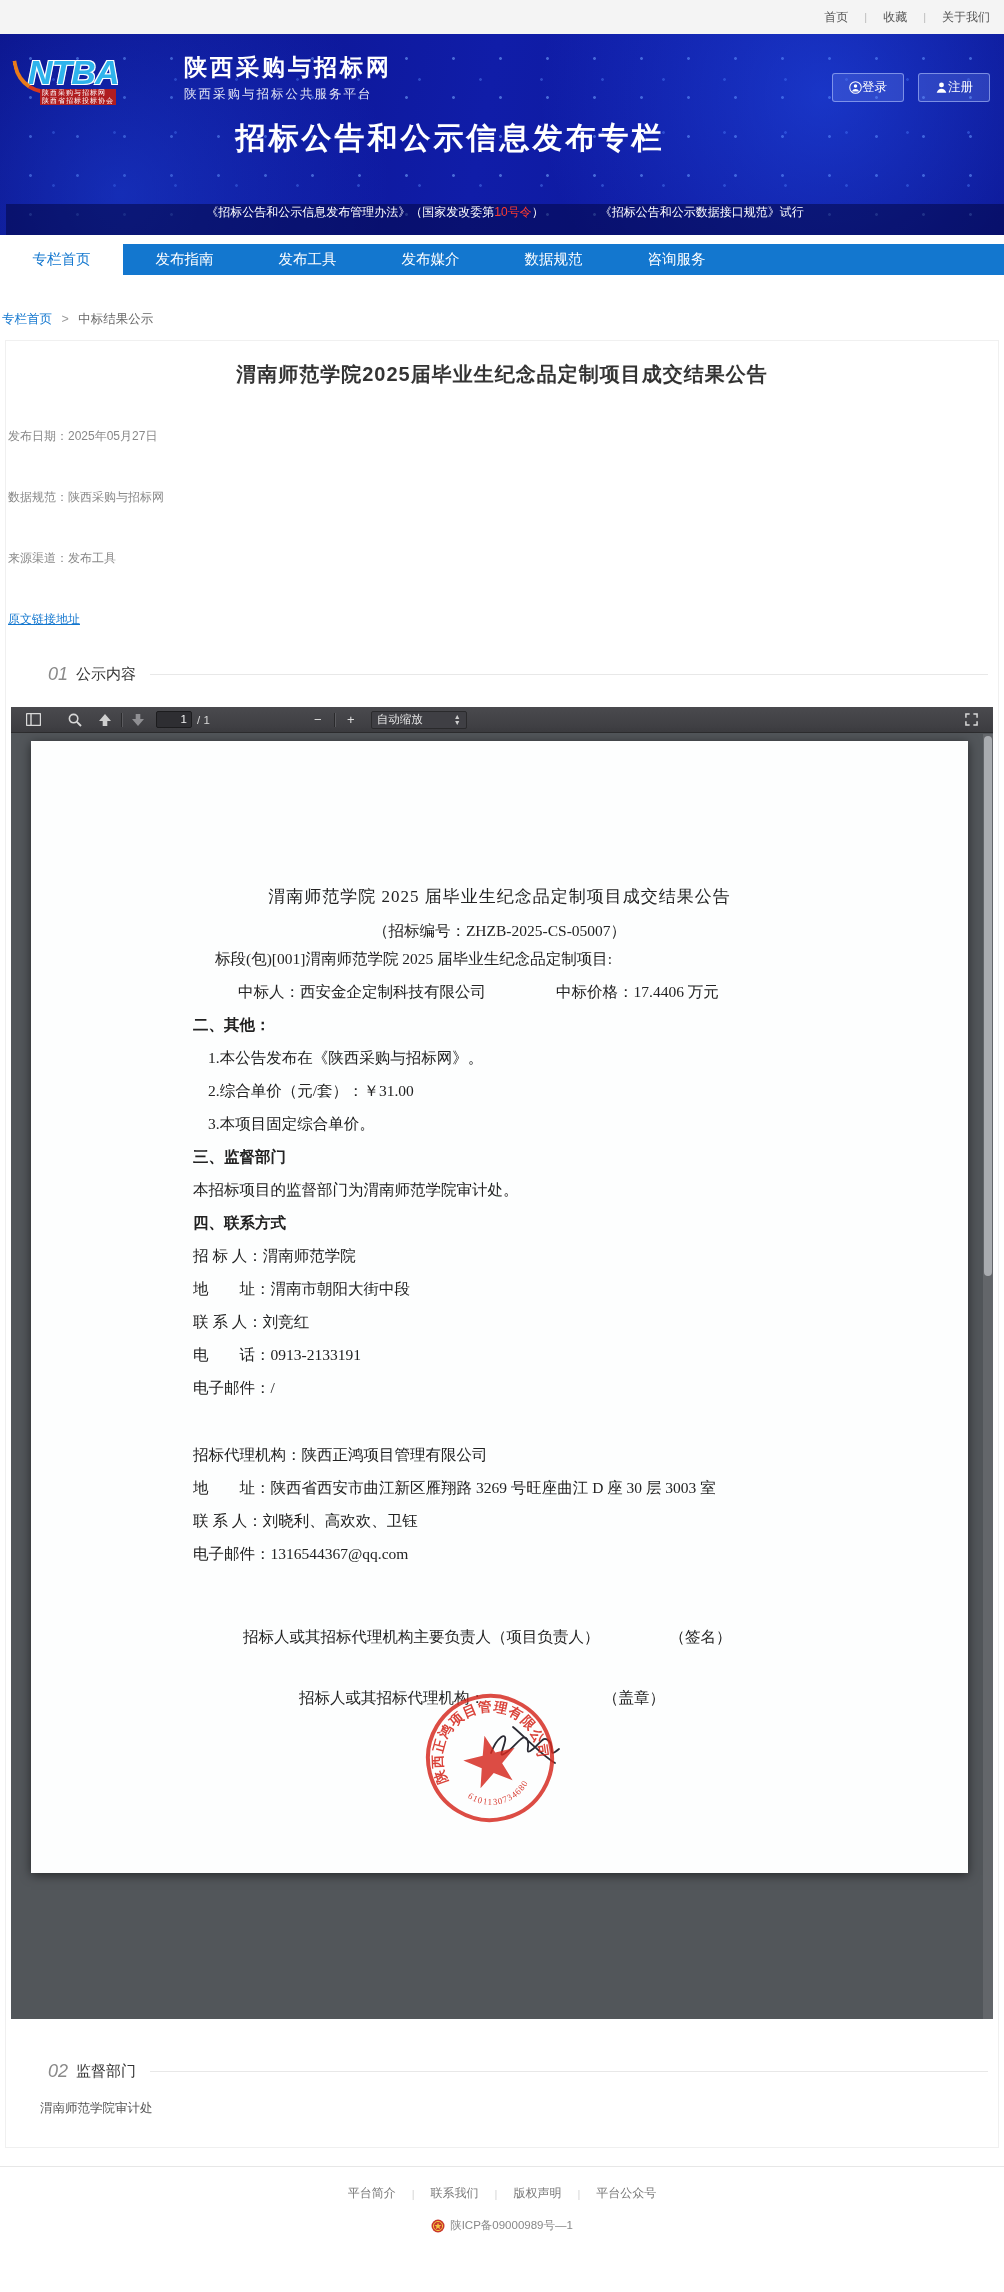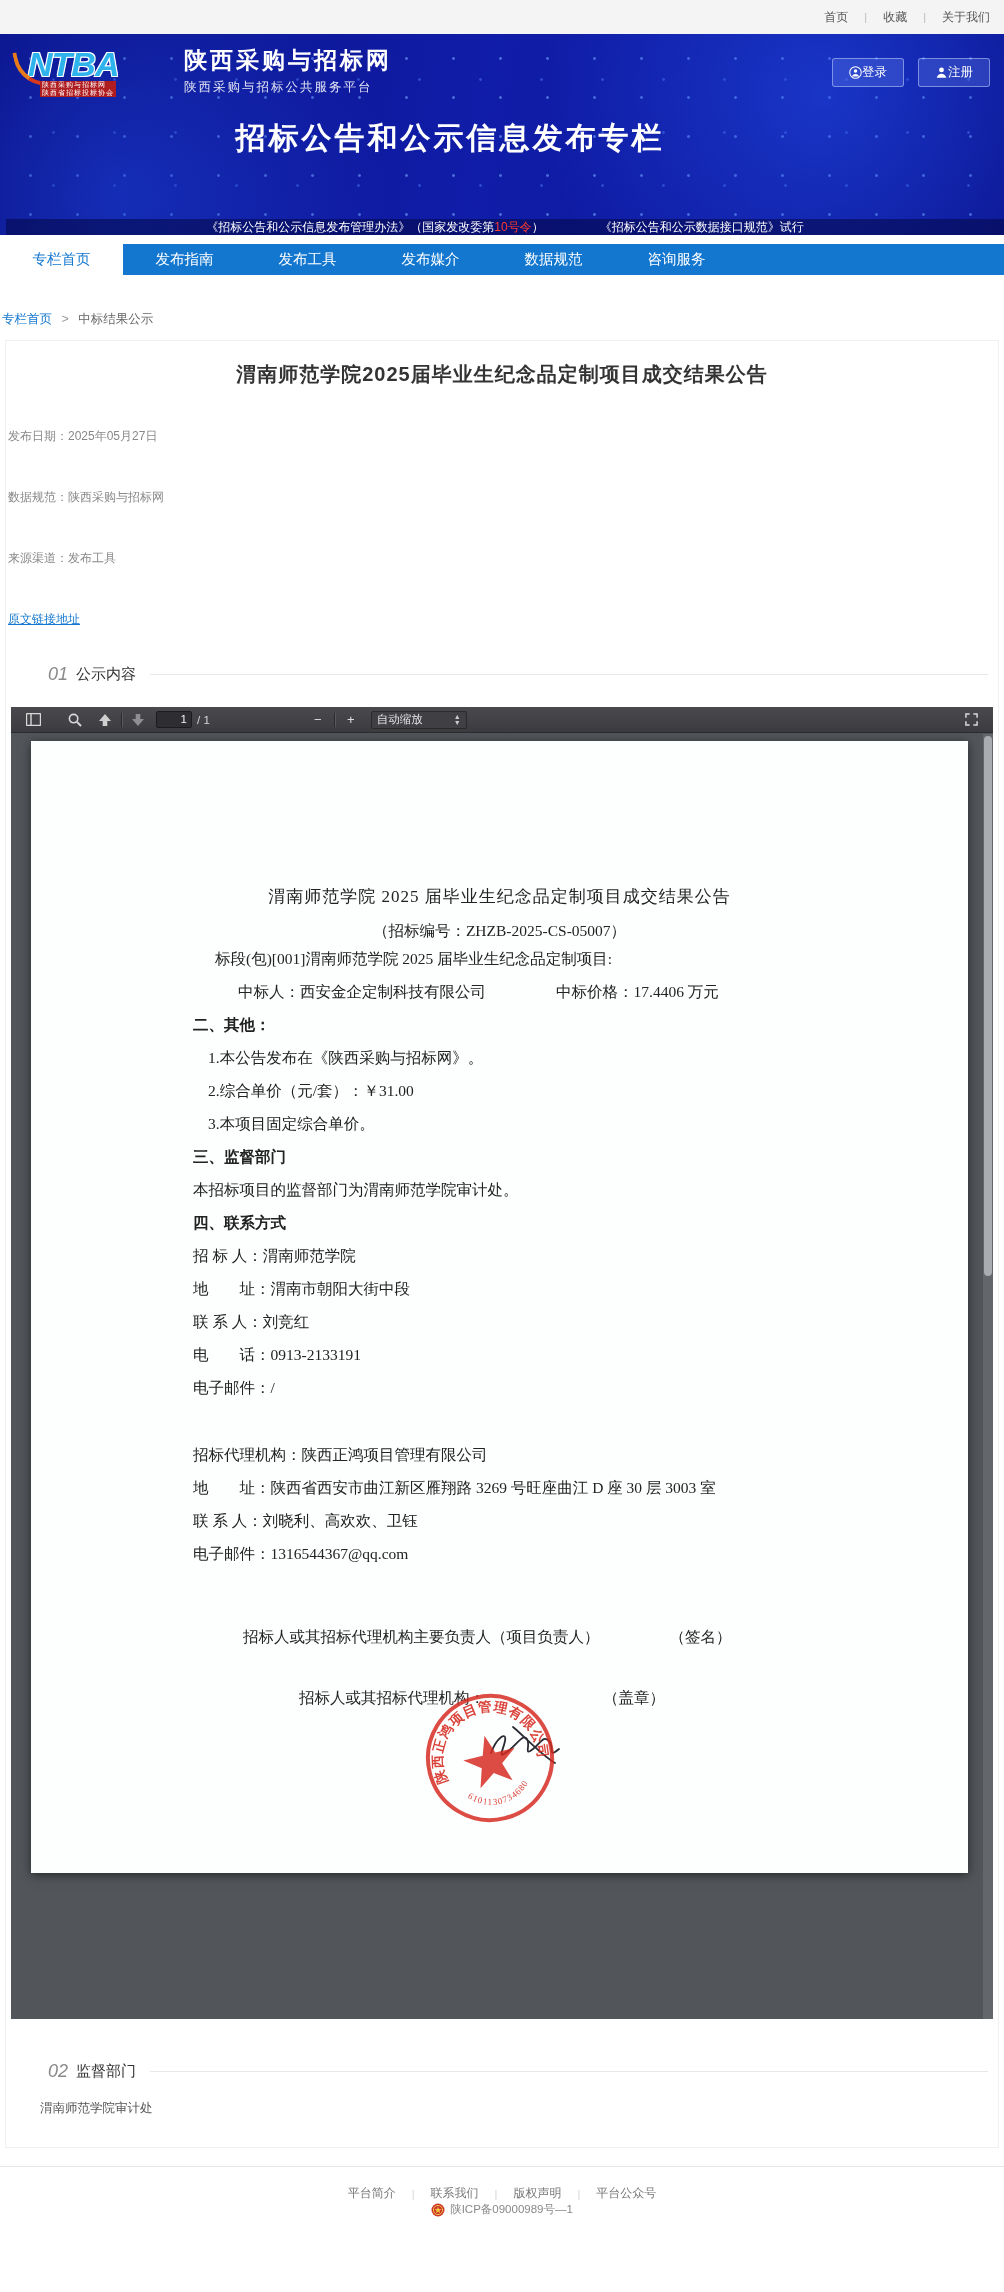--- a/index.html
+++ b/index.html
@@ -15,36 +15,36 @@
   .header { height:201px; position:relative; color:#fff;
     background:
       radial-gradient(circle at 82% 30%, rgba(40,90,255,.45) 0, rgba(40,90,255,0) 34%),
       radial-gradient(circle at 12% 80%, rgba(30,70,220,.5) 0, rgba(30,70,220,0) 30%),
       radial-gradient(circle, rgba(120,170,255,.55) 1px, transparent 1.8px),
       radial-gradient(circle, rgba(90,140,255,.4) 1px, transparent 1.7px),
       linear-gradient(100deg,#0a1085 0%, #101da8 48%, #0b1490 100%);
     background-size:auto,auto,47px 39px,61px 53px,auto;
     background-position:0 0,0 0,7px 5px,23px 19px,0 0;
   }
-  .header-row { display:flex; align-items:center; padding:10px 14px 0 14px; height:62px; }
+  .header-row { display:flex; align-items:center; padding:25px 14px 0 14px; height:62px; }
   .logo-mark { width:158px; height:46px; flex:0 0 auto; position:relative; }
   .logo-acronym { font-style:italic; font-weight:bold; font-size:34px; letter-spacing:-1px; color:#2fb3ec;
     text-shadow:-1px -1px 0 #fff,1px -1px 0 #fff,-1px 1px 0 #fff,1px 1px 0 #fff; line-height:34px; padding-left:14px; }
   .logo-swoosh { position:absolute; left:2px; top:2px; width:34px; height:40px; border-left:4px solid #e87b1a; border-bottom:4px solid #d8391d; border-radius:0 0 0 34px; transform:rotate(-12deg); }
   .logo-chips { position:absolute; left:26px; bottom:-4px; font-size:7px; line-height:8px; color:#fff; }
   .logo-chips span { display:block; background:#b01d20; padding:0 2px; letter-spacing:1px; white-space:nowrap; }
   .site-id { margin-left:12px; }
   .site-name { font-size:23px; font-weight:bold; letter-spacing:3px; }
   .site-sub { font-size:12.5px; letter-spacing:2px; color:rgba(255,255,255,.88); margin-top:3px; }
   .auth { margin-left:auto; display:flex; gap:14px; align-self:flex-start; margin-top:14px; }
   .auth-btn { display:flex; align-items:center; padding:5px 16px; font-size:12.5px; color:#fff;
     background:rgba(110,140,240,.28); border:1px solid rgba(190,205,255,.55); border-radius:3px; cursor:pointer; }
   .banner-wrap { width:900px; }
   .banner-title { margin-top:22px; text-align:center; font-size:30px; letter-spacing:3px; font-weight:bold; color:#fff; }
-  .notice-strip { position:absolute; left:6px; right:0; bottom:0; height:16px; background:rgba(3,8,70,.55);
+  .notice-strip { position:absolute; left:6px; right:0; bottom:0; height:31px; background:rgba(3,8,70,.55);
     display:flex; align-items:flex-start; justify-content:center; font-size:12px; color:#fff; }
   .notice-strip .n-gap { width:56px; }
   .notice-strip a { color:#fff; text-decoration:none; cursor:pointer; }
   .red { color:#ff3b30; }
   .notice-inner { width:900px; display:flex; justify-content:center; }
 
   
   .navbar { margin-top:9px; height:31px; background:#1377cf; display:flex; }
   .nav-tab { width:123px; display:flex; align-items:center; justify-content:center; font-size:14.5px; color:#fff; cursor:pointer; }
   .nav-tab.active { background:#fff; color:#1377cf; }
@@ -105,21 +105,21 @@
   .sig-space-wide { display:inline-block; width:118px; }
 
   .stamp { position:absolute; left:392px; top:950px; width:134px; height:134px; transform:rotate(-14deg); opacity:.92; pointer-events:none; }
   .signature-scribble { position:absolute; left:452px; top:978px; pointer-events:none; }
 
   
   .footer { margin-top:18px; border-top:1px solid #e7e7e7; padding-top:18px; }
   .footer-links { display:flex; justify-content:center; align-items:center; font-size:12px; color:#777; }
   .footer-links a { color:#777; text-decoration:none; cursor:pointer; }
   .f-sep { color:#d5d5d5; margin:0 16px; font-size:11px; }
-  .icp-row { display:flex; justify-content:center; align-items:center; gap:5px; font-size:11.5px; color:#888; }
+  .icp-row { margin-top:16px; display:flex; justify-content:center; align-items:center; gap:5px; font-size:11.5px; color:#888; }
   .icp-row a { color:#888; text-decoration:none; cursor:pointer; }
 </style>
 </head>
 <body>
 
 <div class="topbar">
   <a>首页</a>
   <span class="tsep">|</span>
   <a>收藏</a>
   <span class="tsep">|</span>

